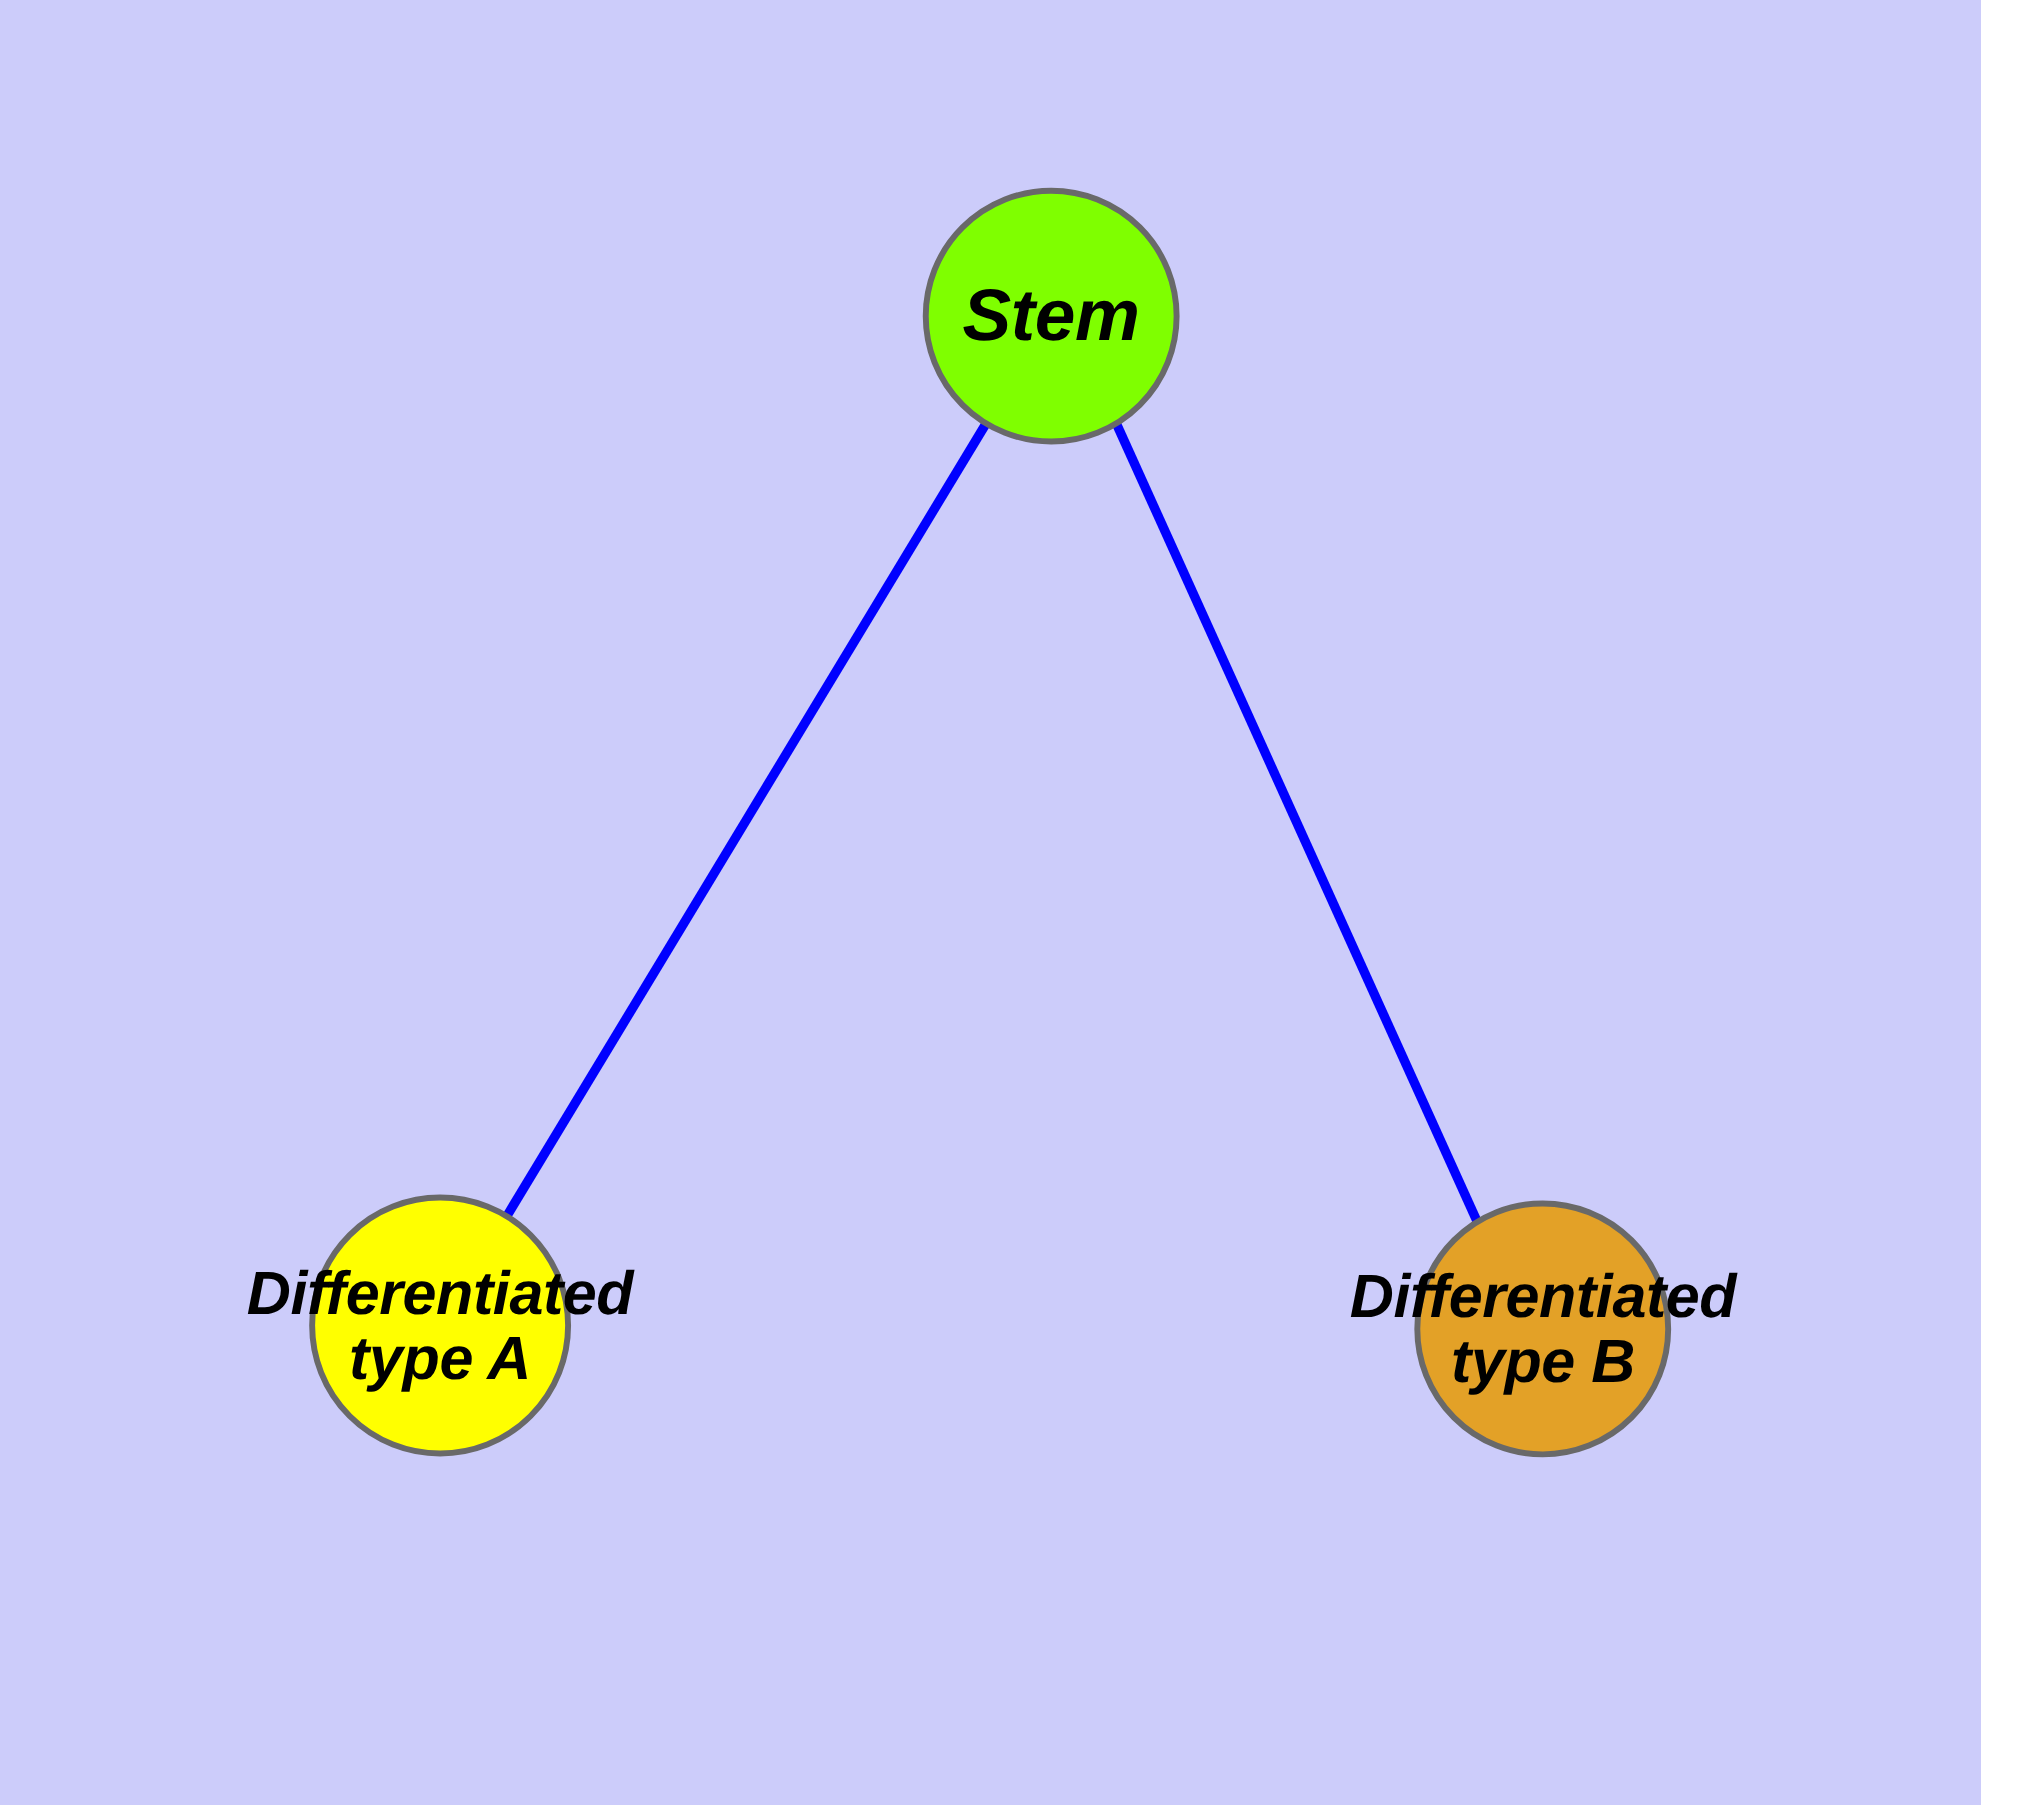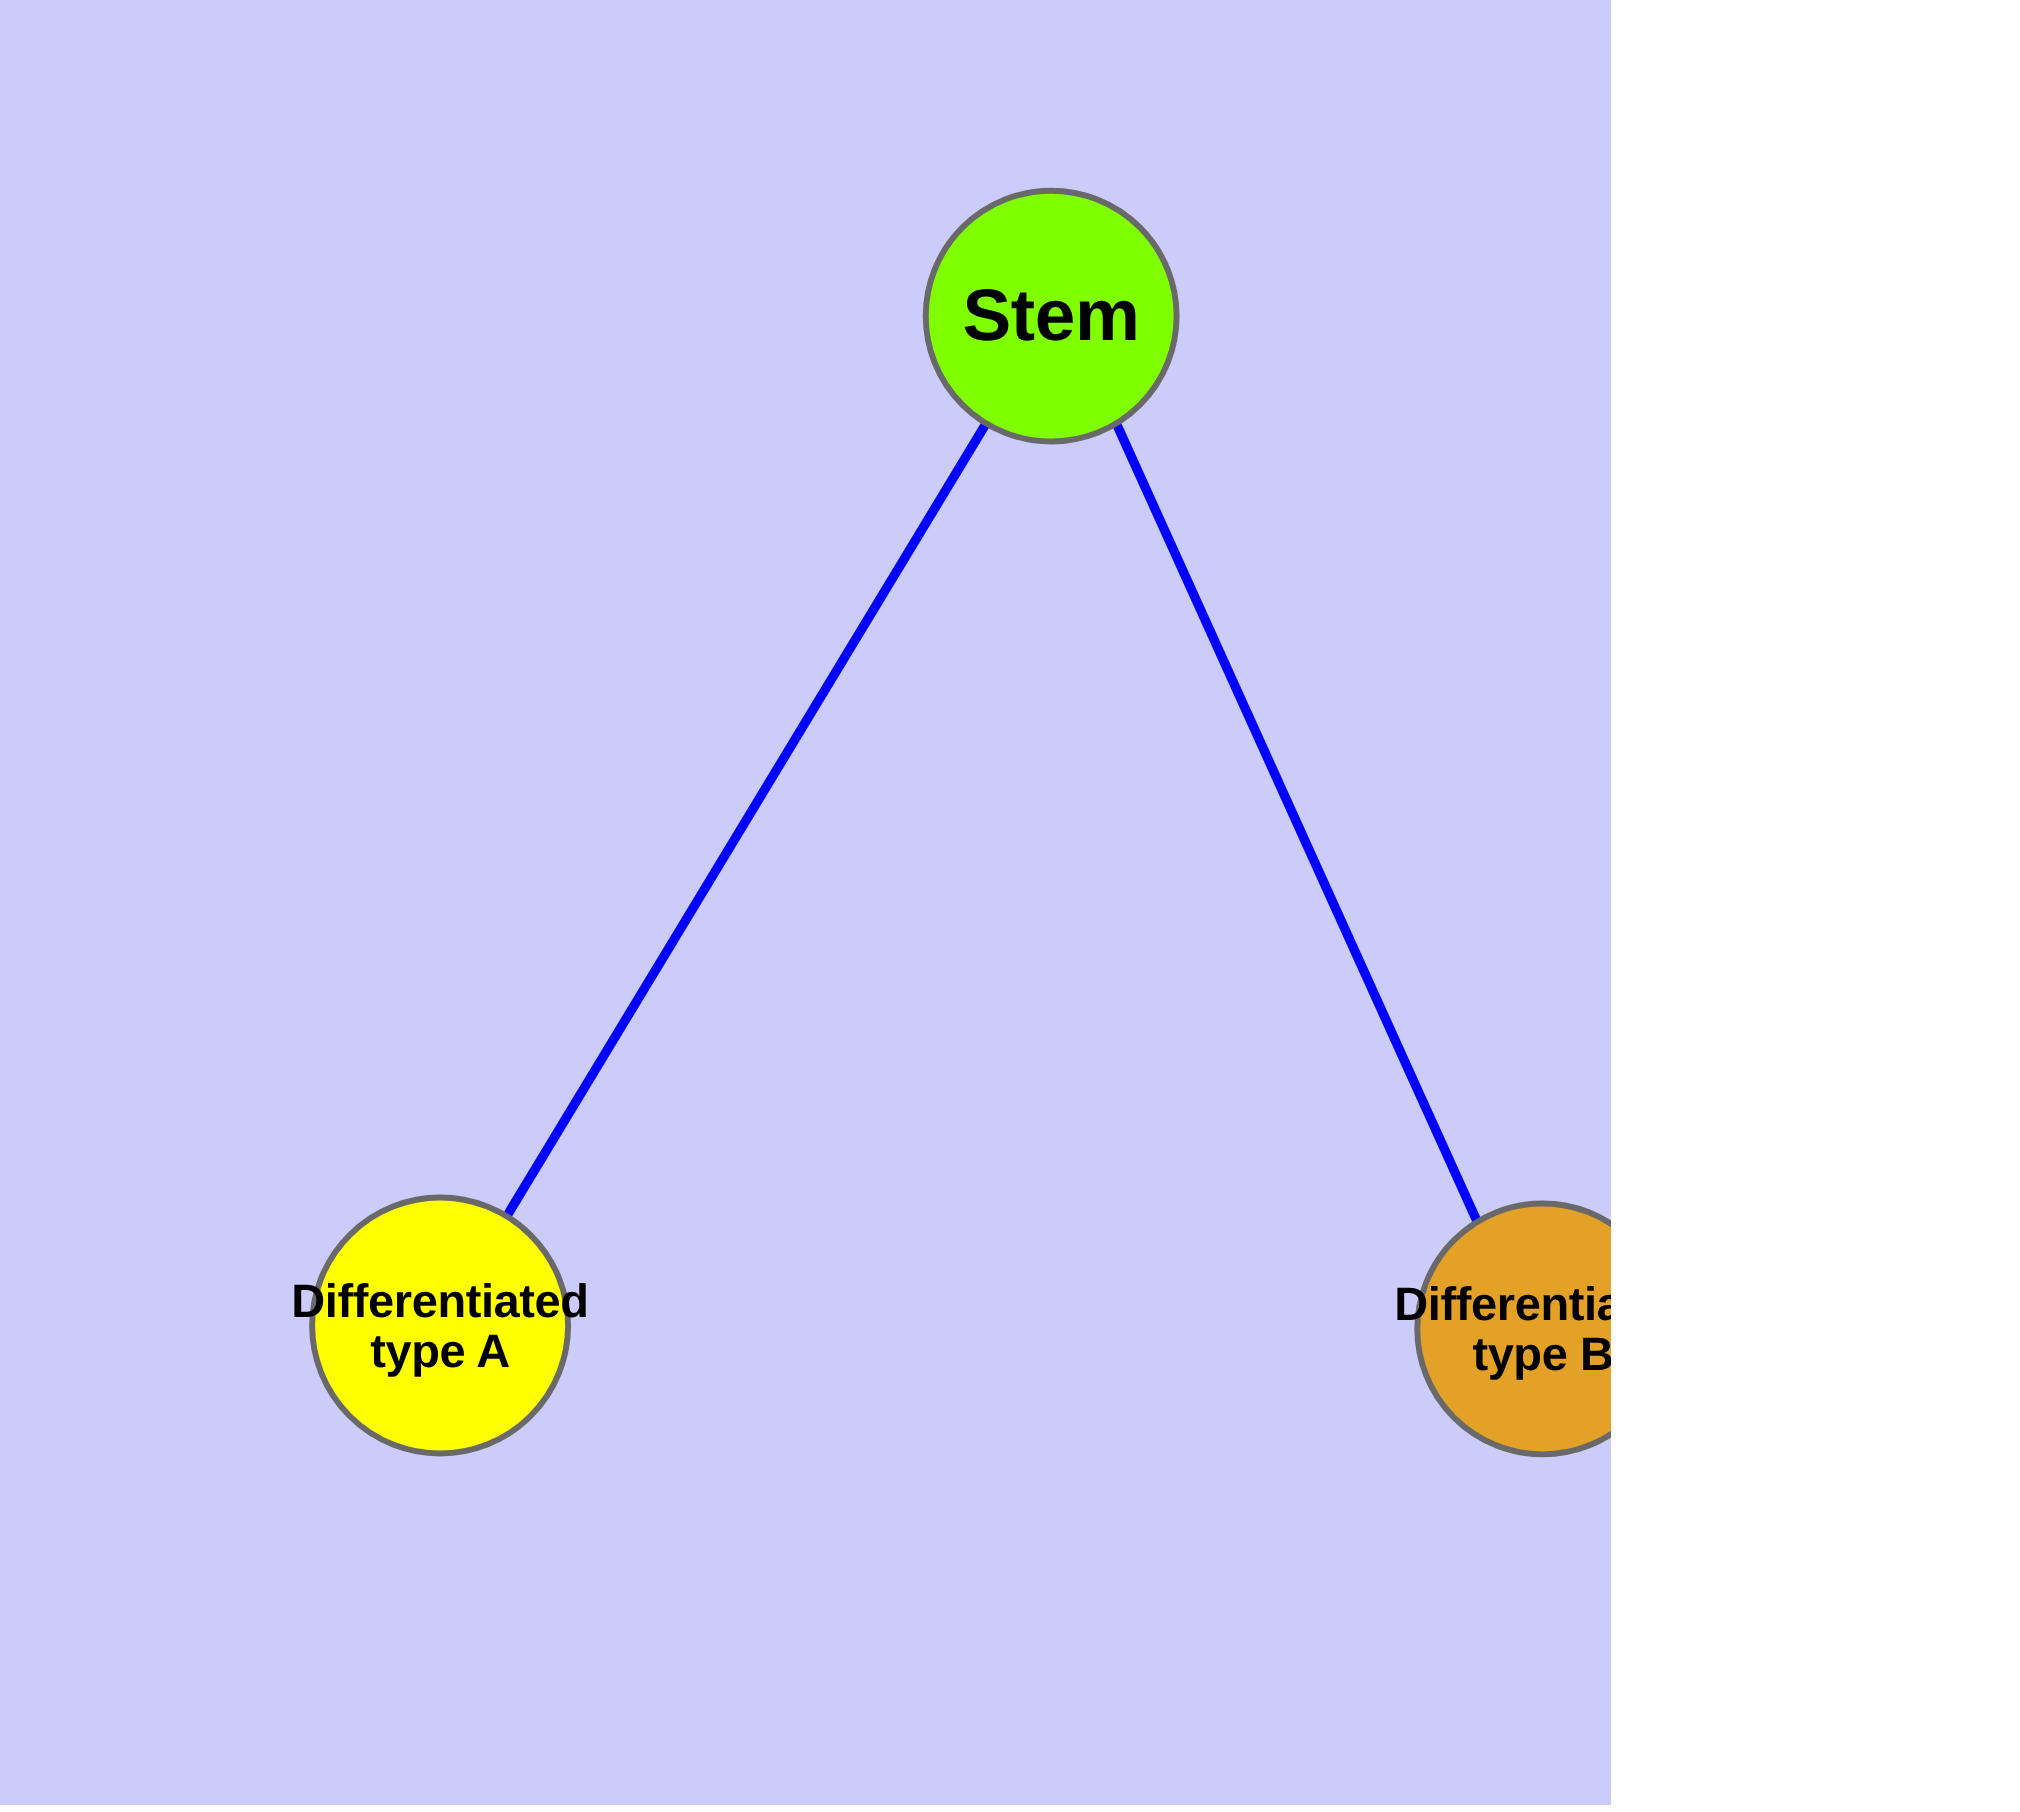--- a/index.html
+++ b/index.html
@@ -50,27 +50,27 @@
     line-height: 1.06;
     white-space: pre;
     letter-spacing: -0.4px;
     pointer-events: none;
     text-rendering: geometricPrecision;
   }
   #label-stem {
     font-size: 73px;
   }
   #label-diff-a, #label-diff-b {
-    font-size: 47px;
+    font-size: 61px;
   }
 </style>
 </head>
 <body>
 
-<div id="stage" style="width: 1611px; height: 1812px; background: rgb(255, 255, 255);">
+<div id="stage" style="width: 1981px; height: 1812px; background: rgb(255, 255, 255); font-style: italic;">
 
   <div id="canvas-bg" style="background: rgb(204, 204, 250);"></div>
 
   <svg id="graph-svg" viewBox="0 0 2384 2138">
     <g>
       <line class="edge-line" x1="1163" y1="500" x2="597" y2="1436" stroke="#0000ff" stroke-width="11"></line>
       <line class="edge-line" x1="1317" y1="500" x2="1742" y2="1440" stroke="#0000ff" stroke-width="11"></line>
     </g>
     <g>
       <circle class="node-circle" cx="1240" cy="373" r="148" fill="#7fff00" stroke="#696969" stroke-width="7"></circle>

